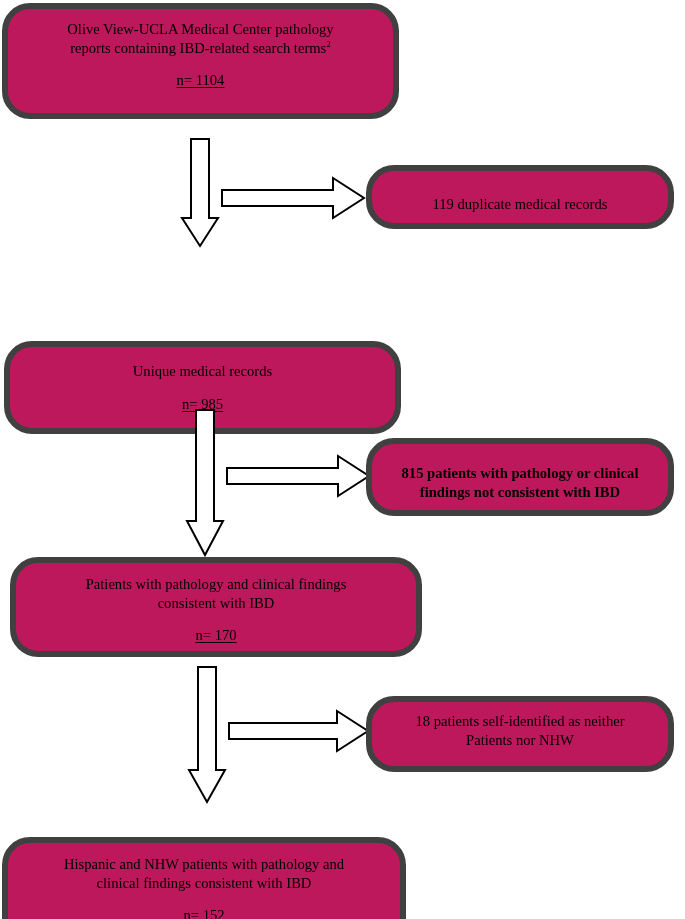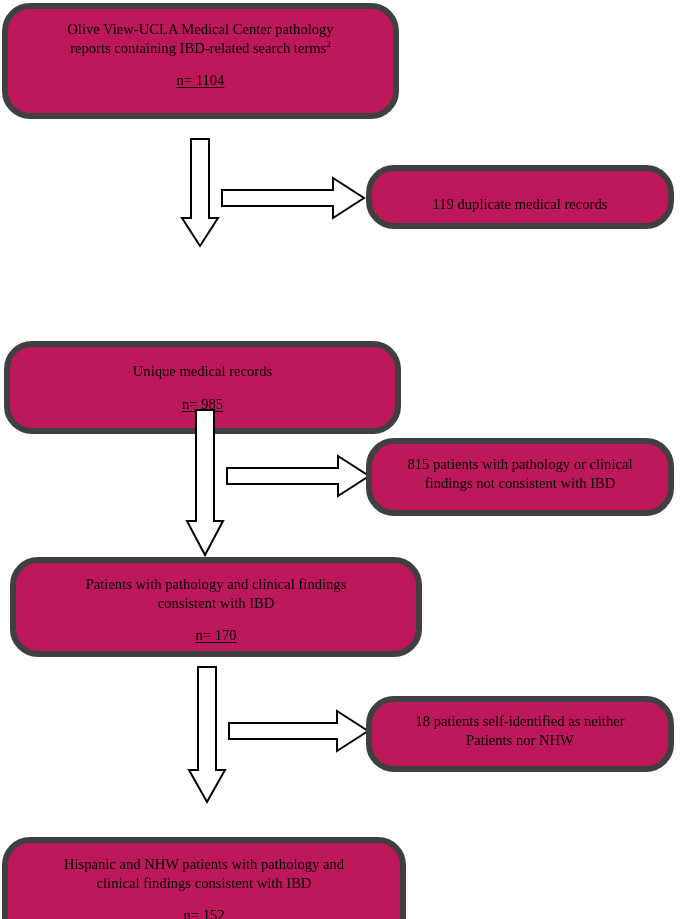--- a/index.html
+++ b/index.html
@@ -62,21 +62,21 @@
   #box-consistent .node-text { padding-top: 12px; }
 
   #box-final       { left: 2px;   top: 805px; width: 404px; height: 112px; font-size: 14.6px; margin-top: 32px; }
   #box-final .node-text   { padding-top: 12px; }
 
   
   #box-dup         { left: 366px; top: 165px; width: 308px; height: 64px;  font-size: 14.6px; }
   #box-dup .node-text    { padding-top: 24px; }
 
   #box-notibd      { left: 366px; top: 438px; width: 308px; height: 78px;  font-size: 14.6px; }
-  #box-notibd .node-text { padding-top: 11px; }
+  #box-notibd .node-text { padding-top: 20px; font-weight: bold; }
 
   #box-ethnicity   { left: 366px; top: 696px; width: 308px; height: 76px;  font-size: 14.6px; }
   #box-ethnicity .node-text { padding-top: 10px; }
 
   
   .arrow-v, .arrow-h {
     position: absolute;
   }
   .arrow-v svg, .arrow-h svg { display: block; }
 

